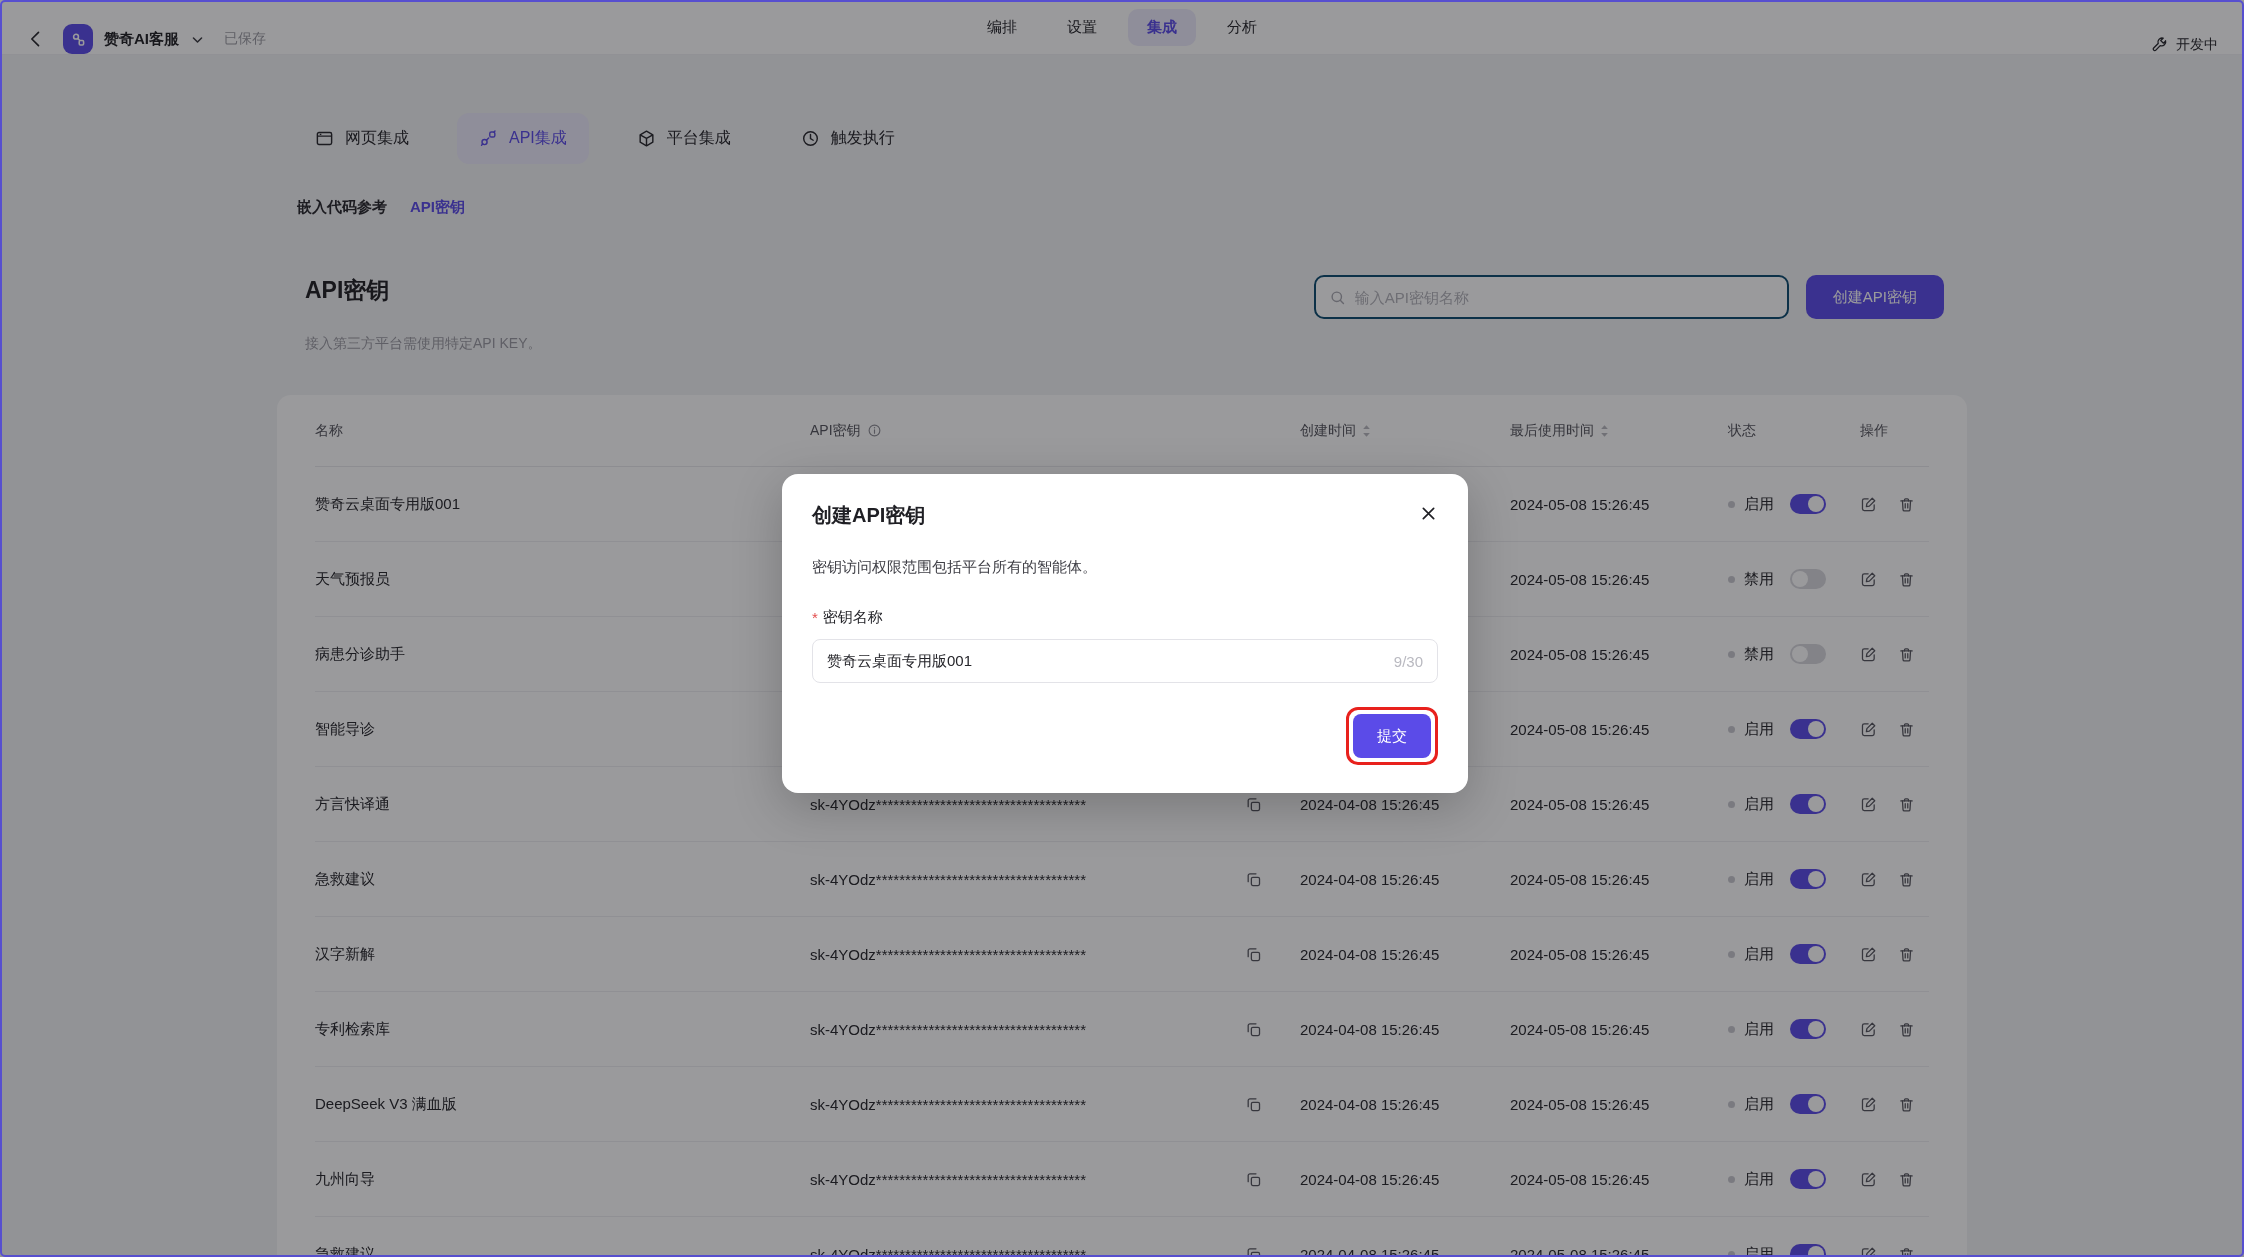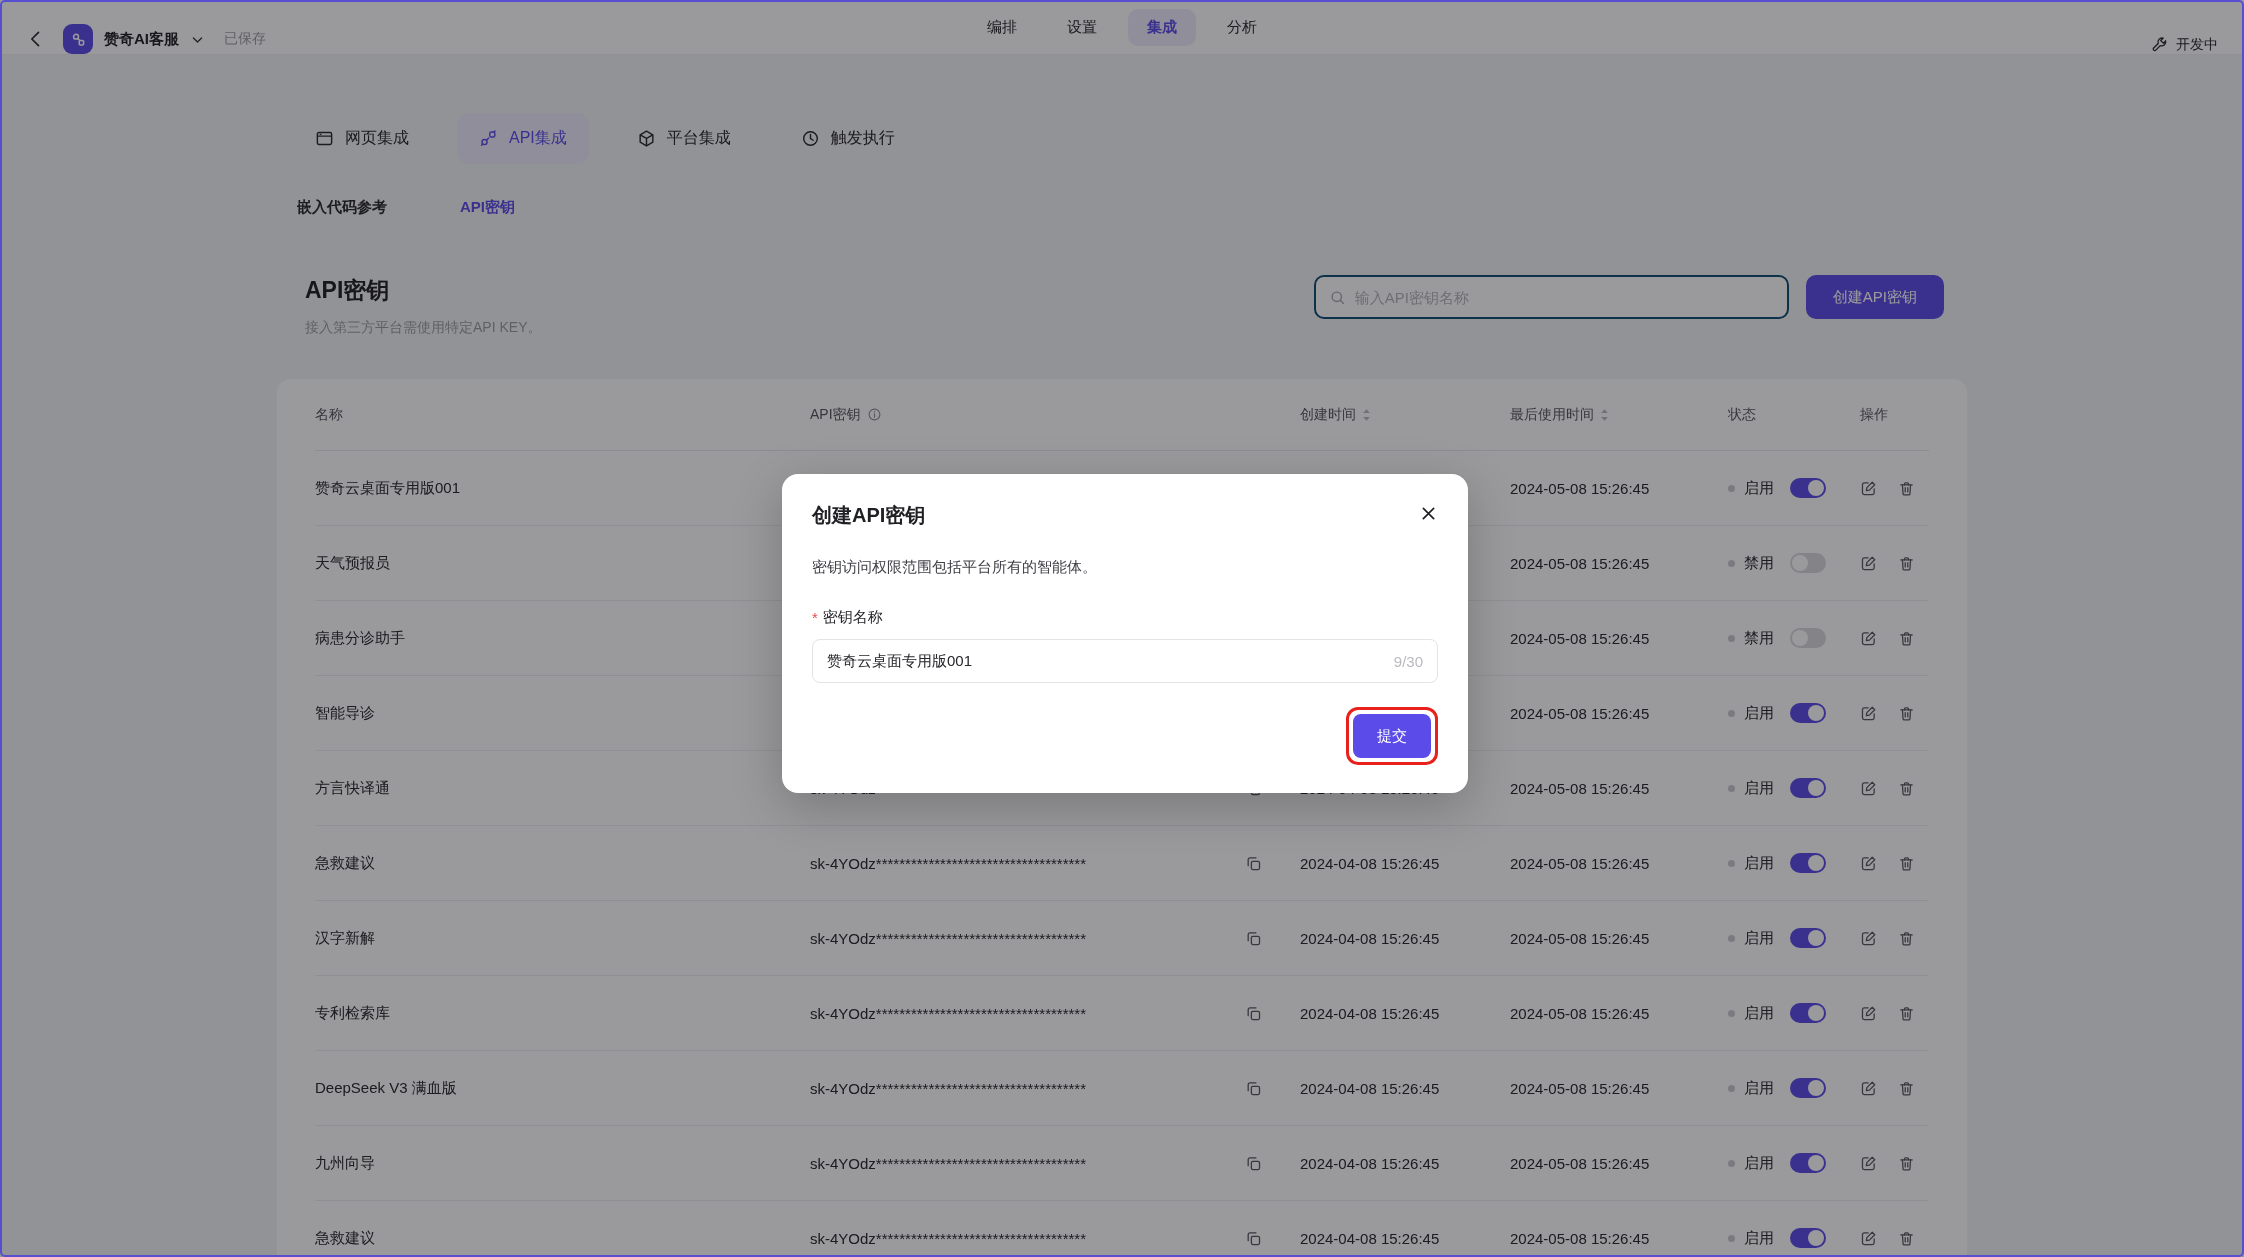--- a/index.html
+++ b/index.html
@@ -29,28 +29,28 @@
               color:#26262b; font-size:14px; cursor:pointer; }
 
   
   .content { width:1690px; margin:0 auto; }
   .int-tabs { display:flex; align-items:center; gap:26px; margin:58px 0 0 16px; }
   .int-tab { display:flex; align-items:center; gap:11px; font-size:16px; color:#26262b;
              padding:15px 22px; border-radius:12px; cursor:pointer; }
   .int-tab.active { background:#ECEAFB; color:#5B4BE8; }
   .int-tab .ticon { display:flex; }
 
-  .sub-tabs { display:flex; gap:73px; margin:34px 0 0 20px; }
+  .sub-tabs { display:flex; gap:23px; margin:34px 0 0 20px; }
   .sub-tab { font-size:15px; font-weight:600; color:#26262b; cursor:pointer; }
   .sub-tab.active { color:#5B4BE8; }
 
   .section-head { display:flex; justify-content:space-between; align-items:flex-start;
                   margin-top:58px; padding:0 23px 0 28px; }
   .sec-title { font-size:23px; font-weight:700; color:#1f1f24; }
-  .sec-sub { font-size:14px; color:#9a9aa2; margin-top:13px; }
+  .sec-sub { font-size:14px; color:#9a9aa2; margin-top:29px; }
   .sec-actions { display:flex; gap:17px; }
   .search { width:475px; height:44px; border:2px solid #0c4a6e; border-radius:10px;
             background:#fff; display:flex; align-items:center; padding:0 13px; gap:9px; color:#a8a8b0; }
   .search input { border:none; outline:none; flex:1; font-size:15px; color:#26262b; background:transparent; }
   .search input::placeholder { color:#b3b3ba; }
   .create-btn { height:44px; padding:0 27px; background:#5B4BE8; border:none; border-radius:10px;
                 color:#fff; font-size:15px; font-weight:500; cursor:pointer;
                 font-family:inherit; }
 
   

